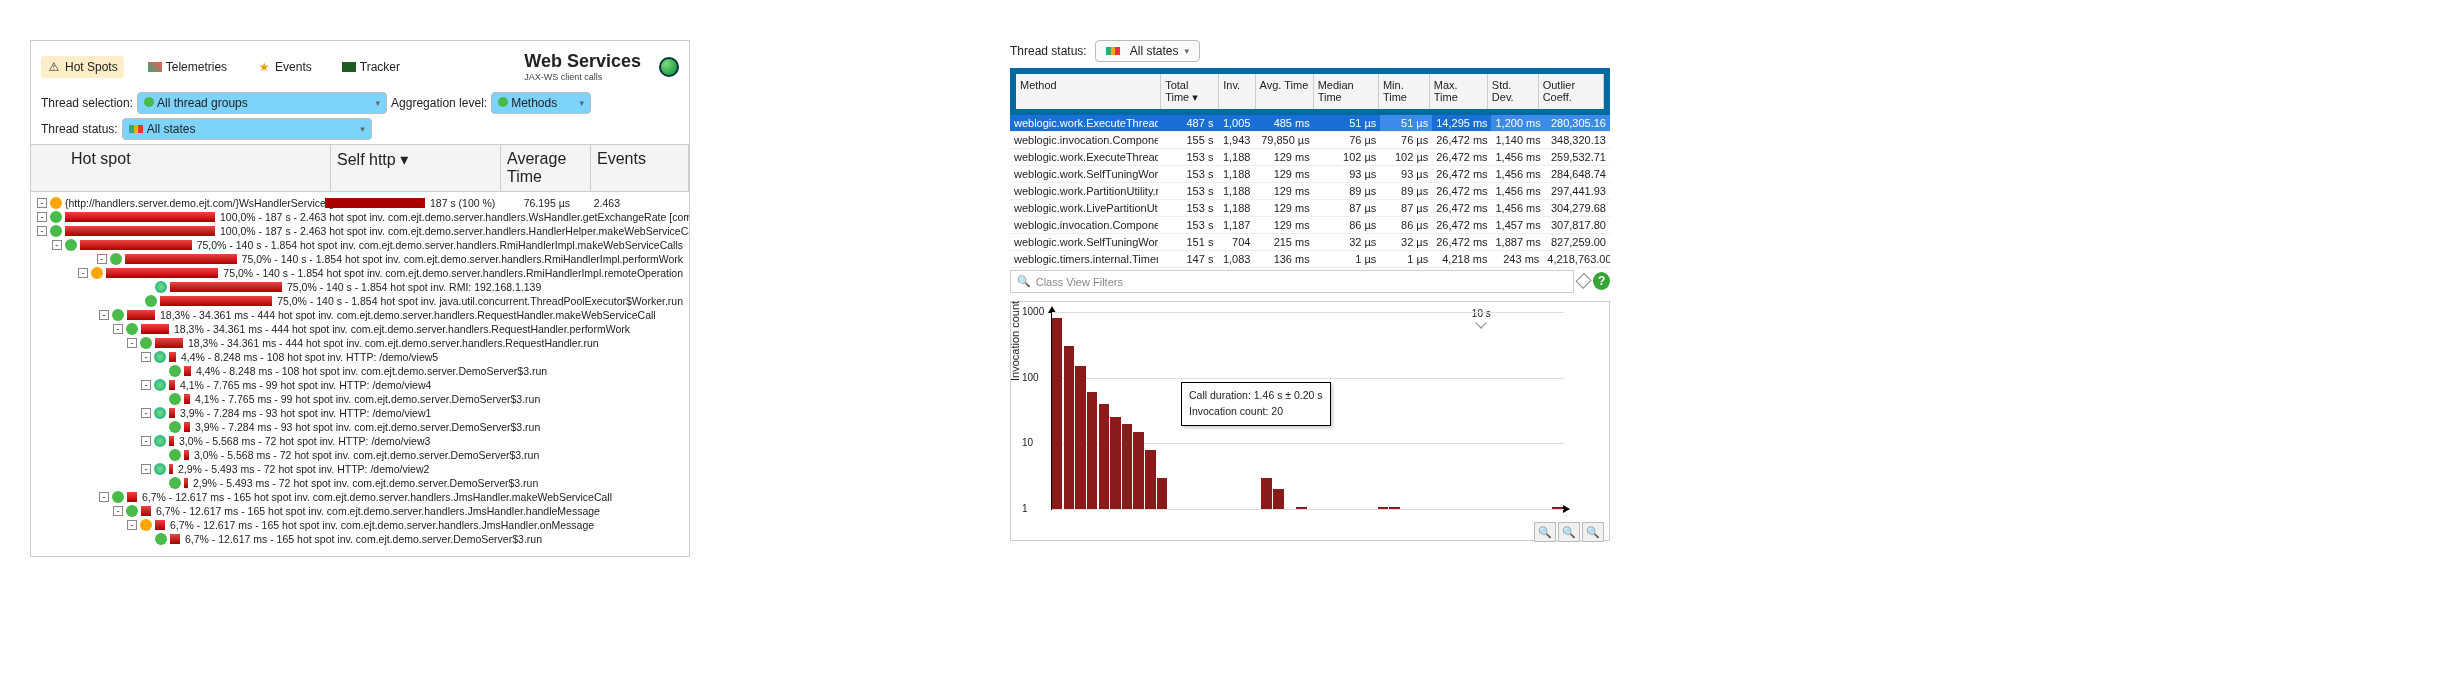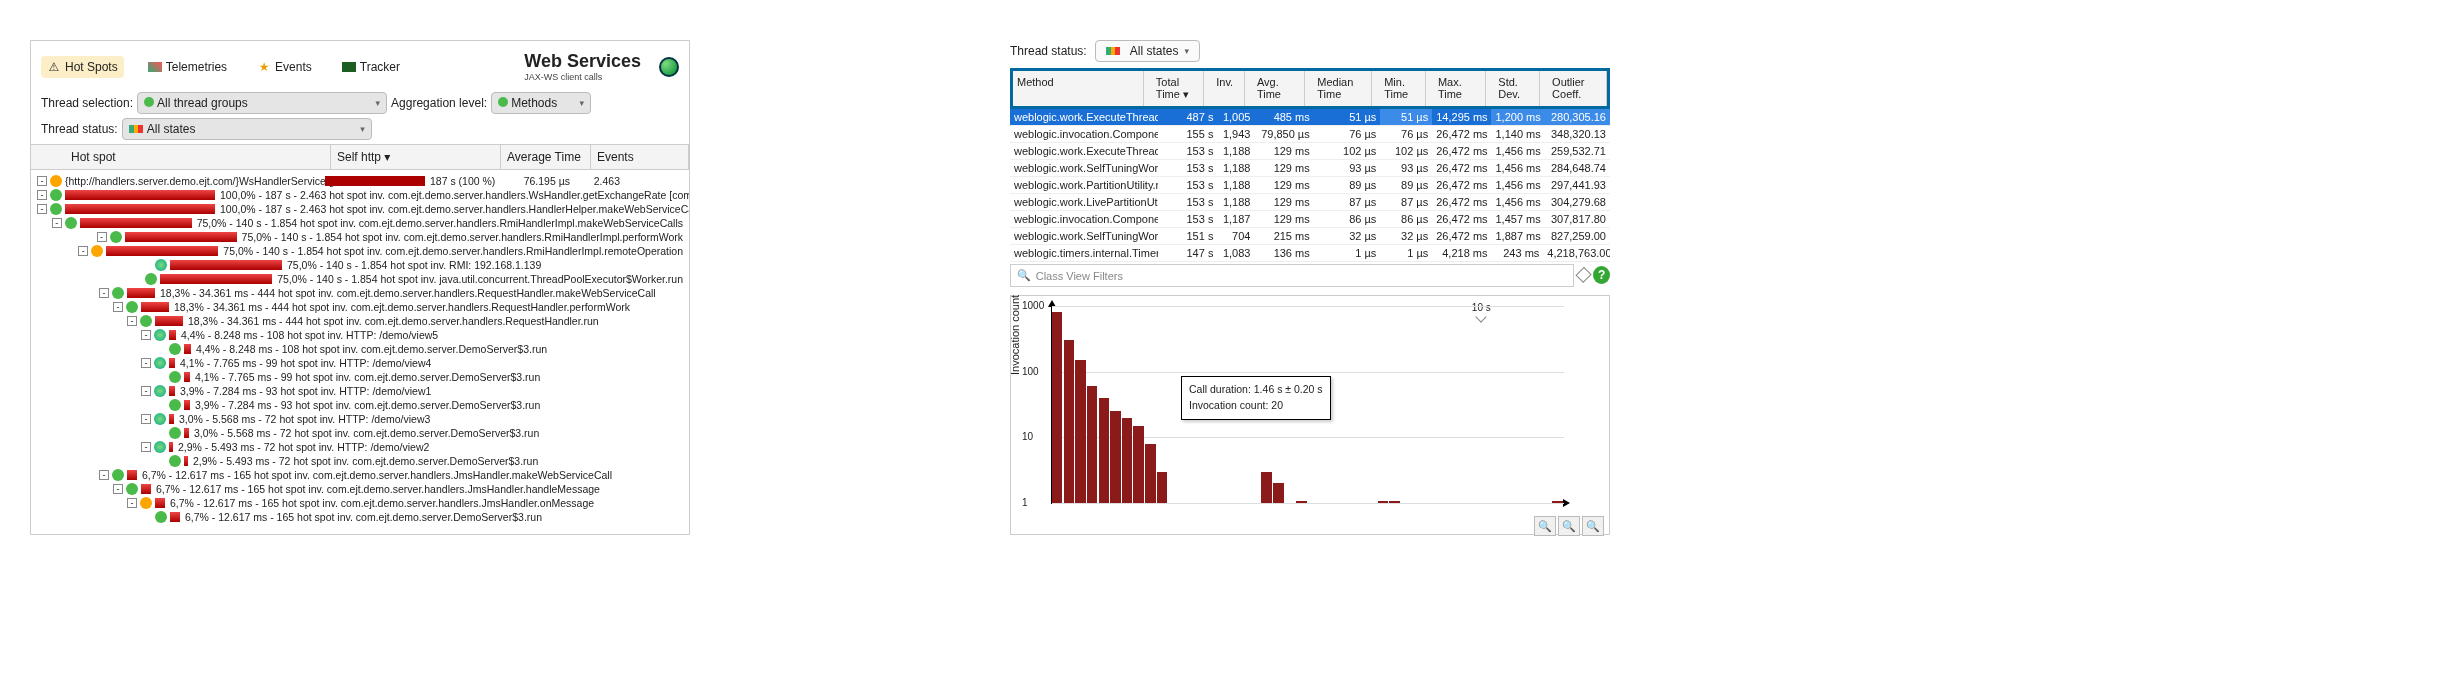--- a/index.html
+++ b/index.html
@@ -13,24 +13,24 @@
 .tb-item { display: flex; align-items: center; gap: 4px; font-size: 12px; cursor: pointer; padding: 4px 6px; border-radius: 4px; }
 .tb-item.active { background: #fceec7; }
 .icon { display: inline-flex; align-items: center; justify-content: center; width: 14px; height: 14px; }
 .spacer { flex: 1; }
 .ws-label { text-align: right; font-size: 18px; font-weight: bold; }
 .ws-sub { font-size: 9px; font-weight: normal; color: #444; }
 .globe { width: 20px; height: 20px; border-radius: 50%; background: radial-gradient(circle at 30% 30%, #7fd97f, #008f2f); border: 2px solid #034; }
 
 .filters { padding: 4px 10px; display: flex; flex-direction: column; gap: 4px; }
 .filter-row { display: flex; align-items: center; gap: 4px; font-size: 12px; }
-.dropdown { flex: 1; border: 1px solid #bbb; border-radius: 4px; padding: 3px 6px; background: #e5e5e5; display: flex; align-items: center; gap: 6px; cursor: pointer; justify-content: space-between; }
+.dropdown { flex: 1; border: 1px solid #bbb; border-radius: 4px; padding: 3px 6px; background: #7dd3fc; display: flex; align-items: center; gap: 6px; cursor: pointer; justify-content: space-between; }
 .chev { font-size: 9px; color: #666; }
 
-.tree-header { display: flex; background: #f4f4f4; border-top: 1px solid #ccc; border-bottom: 1px solid #ccc; font-size: 12px; justify-content: flex-end; }
+.tree-header { display: flex; background: #f4f4f4; border-top: 1px solid #ccc; border-bottom: 1px solid #ccc; font-size: 16px; justify-content: flex-end; }
 .th { padding: 5px 6px; border-right: 1px solid #ccc; }
 .th1 { flex: 0 0 300px; padding-left: 40px; }
 .th2 { flex: 0 0 170px; }
 .th3 { flex: 0 0 90px; }
 .th4 { flex: 1; }
 
 .tree { padding: 4px 6px 10px; overflow: hidden; white-space: nowrap; }
 .node { display: flex; align-items: center; height: 14px; font-size: 10.5px; line-height: 14px; }
 .pad { display: inline-block; }
 .expander { width: 10px; height: 10px; border: 1px solid #888; font-size: 9px; line-height: 8px; text-align: center; margin-right: 3px; cursor: pointer; flex-shrink: 0; }
@@ -39,21 +39,21 @@
 .nic.w { background: #ffa500; }
 .nic.g { background: radial-gradient(circle, #7fd97f, #0a8); }
 .bar { display: inline-block; height: 10px; margin-right: 5px; flex-shrink: 0; }
 .bar.red { background: linear-gradient(#e44, #a00); }
 .txt { color: #222; }
 
 
 .r-top-row { display: flex; align-items: center; gap: 8px; font-size: 12px; margin-bottom: 6px; }
 .r-dropdown { border: 1px solid #bbb; border-radius: 4px; padding: 3px 10px; background: #fafafa; cursor: pointer; display: flex; align-items: center; gap: 6px; }
 .tbl-hdr, .tbl-row { display: grid; grid-template-columns: 2fr 0.8fr 0.5fr 0.8fr 0.9fr 0.7fr 0.8fr 0.7fr 0.9fr; font-size: 11px; }
-.tbl-hdr { background: #f4f4f4; border: 3px solid #0369a1; gap: 8px; }
+.tbl-hdr { background: #f4f4f4; border: 6px solid #0369a1; }
 .tbl-hdr > div { padding: 5px 4px; border-right: 1px solid #ccc; font-weight: normal; }
 .tbl-row { border-bottom: 1px solid #eee; }
 .tbl-row > div { padding: 2px 4px; text-align: right; white-space: nowrap; overflow: hidden; }
 .tbl-row > div:first-child { text-align: left; }
 .tbl-row.sel { background: #1a6fd6; color: #fff; }
 .tbl-row.sel > div:nth-child(6), .tbl-row.sel > div:nth-child(8), .tbl-row.sel > div:nth-child(9) { background: #3c8be8; }
 .cvf { border: 1px solid #ccc; width: 100%; padding: 4px 6px; margin-top: 2px; color: #888; display: flex; align-items: center; gap: 5px; }
 .help { width: 18px; height: 18px; border-radius: 50%; background: #34a634; color: #fff; text-align: center; line-height: 18px; font-weight: bold; font-size: 12px; }
 
 .chart-area { margin-top: 8px; border: 1px solid #ccc; padding: 10px 10px 20px 40px; position: relative; height: 240px; }

